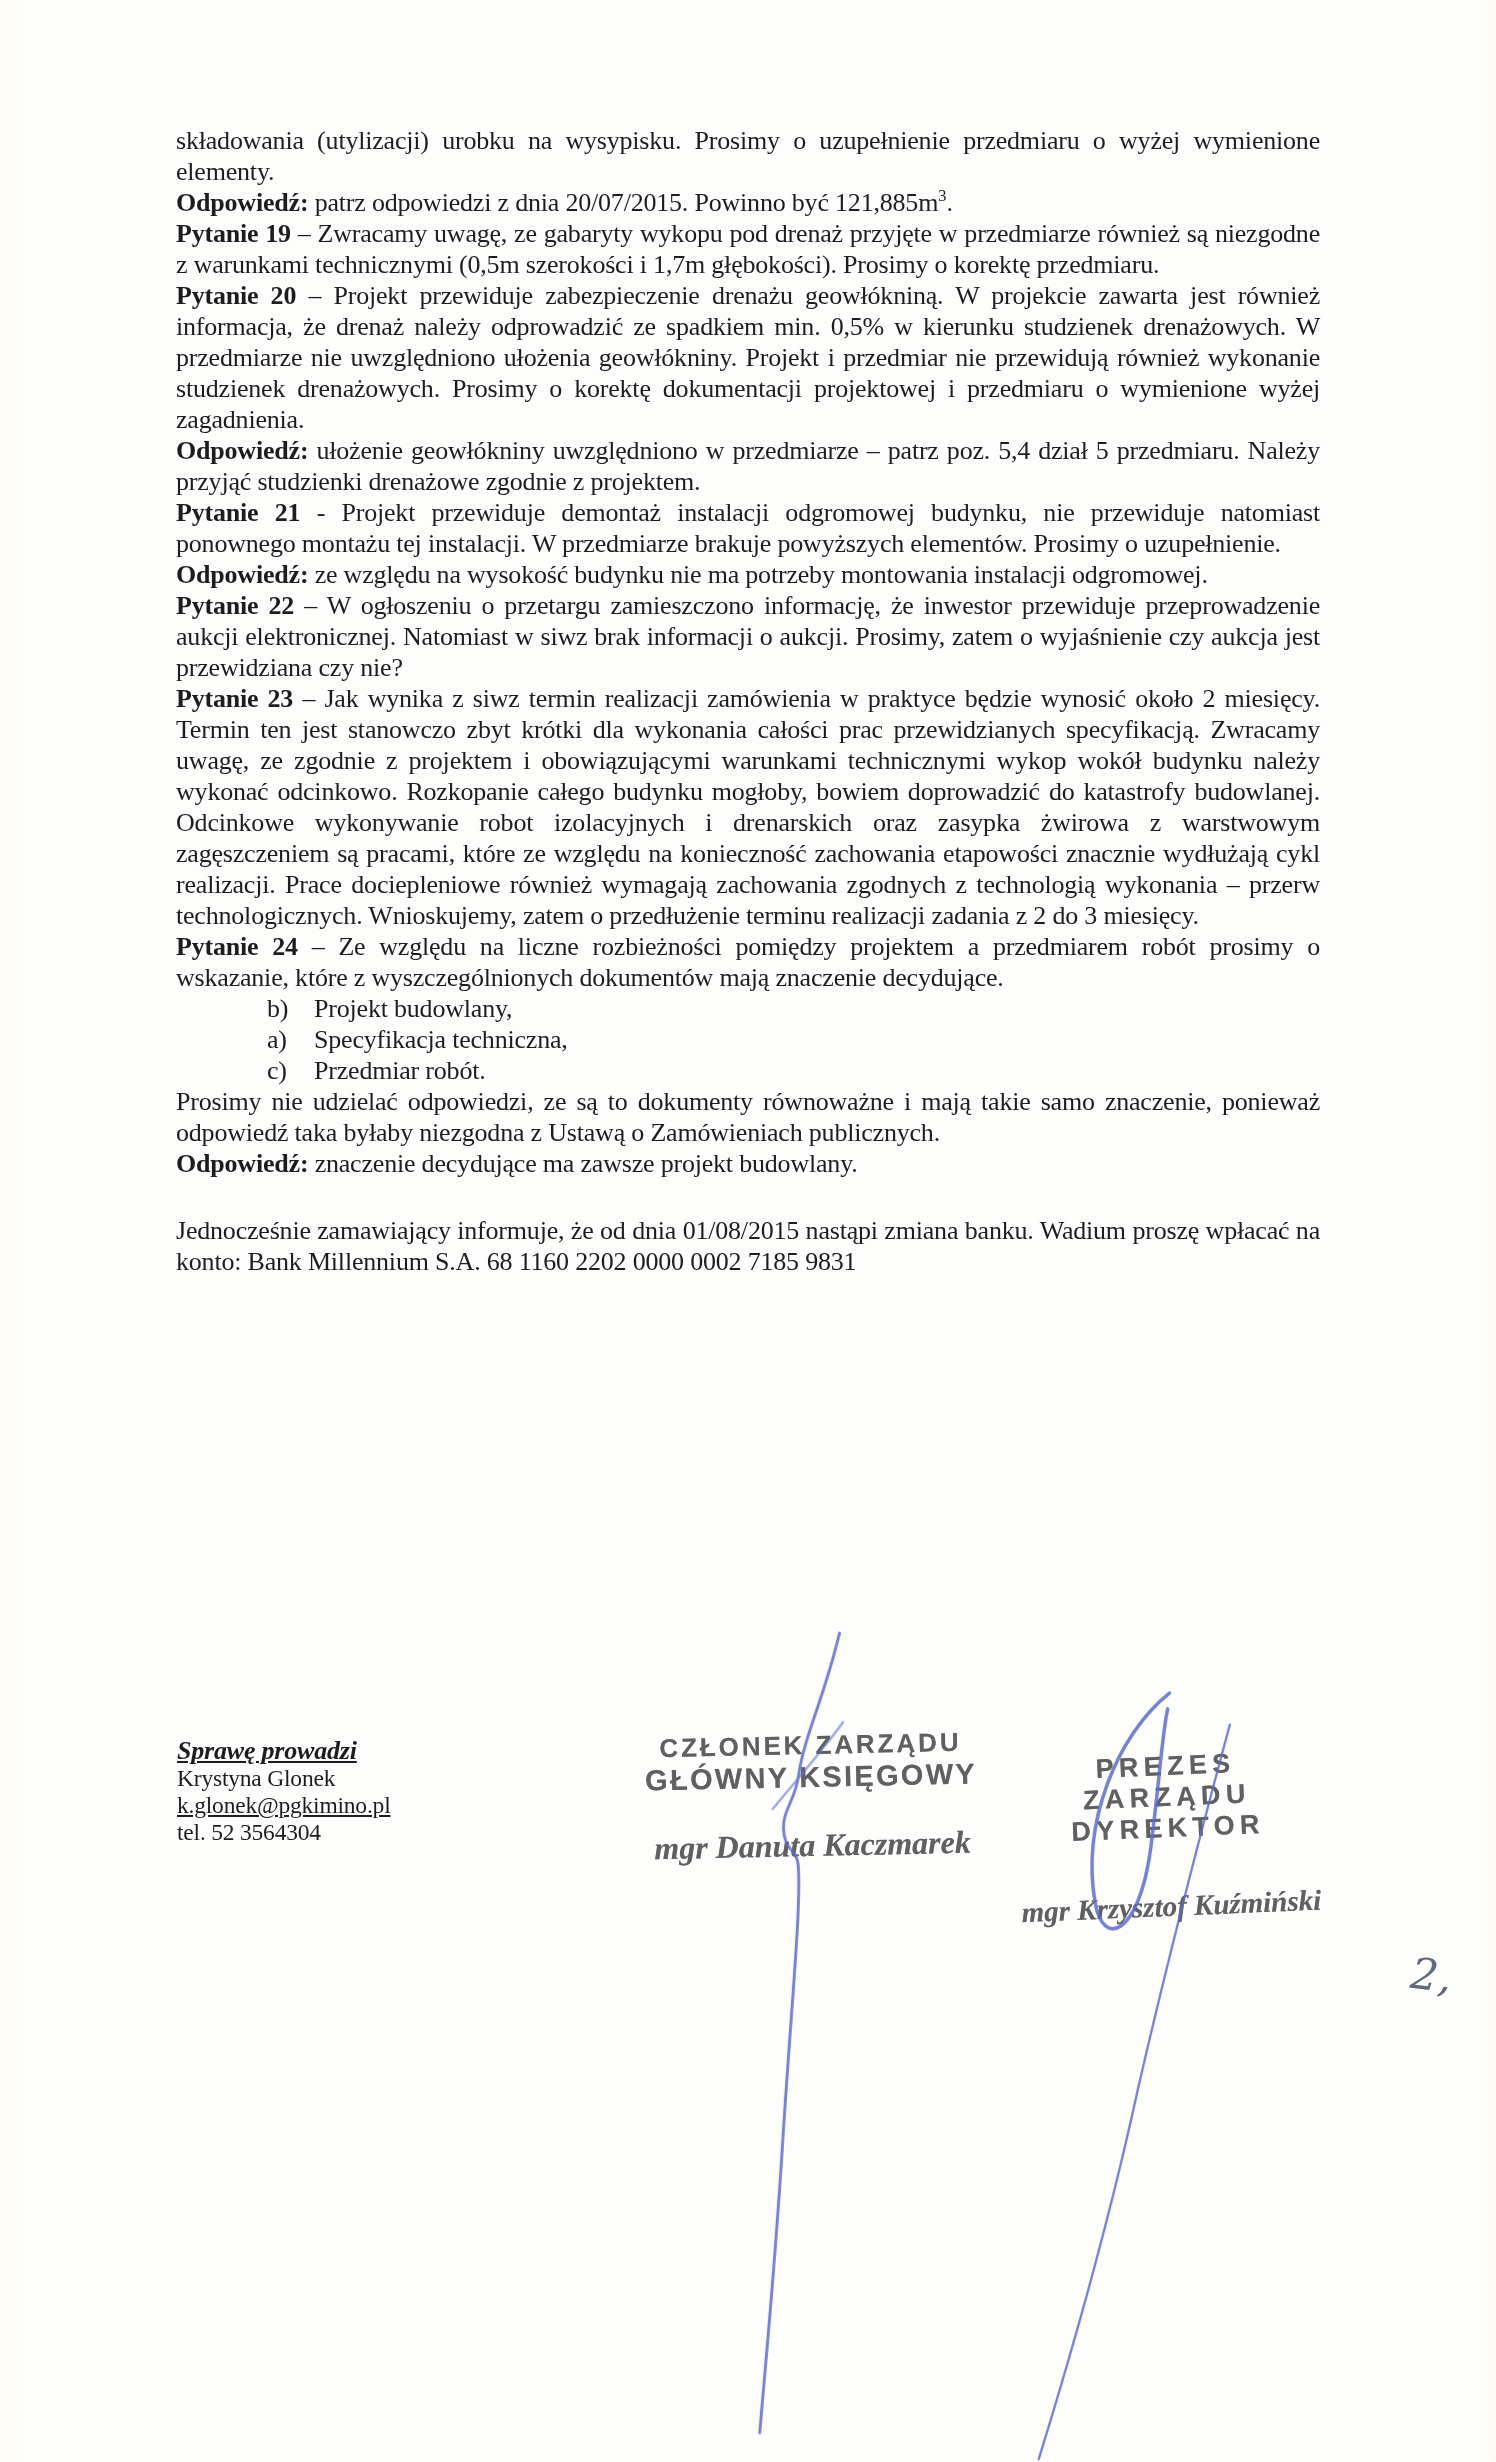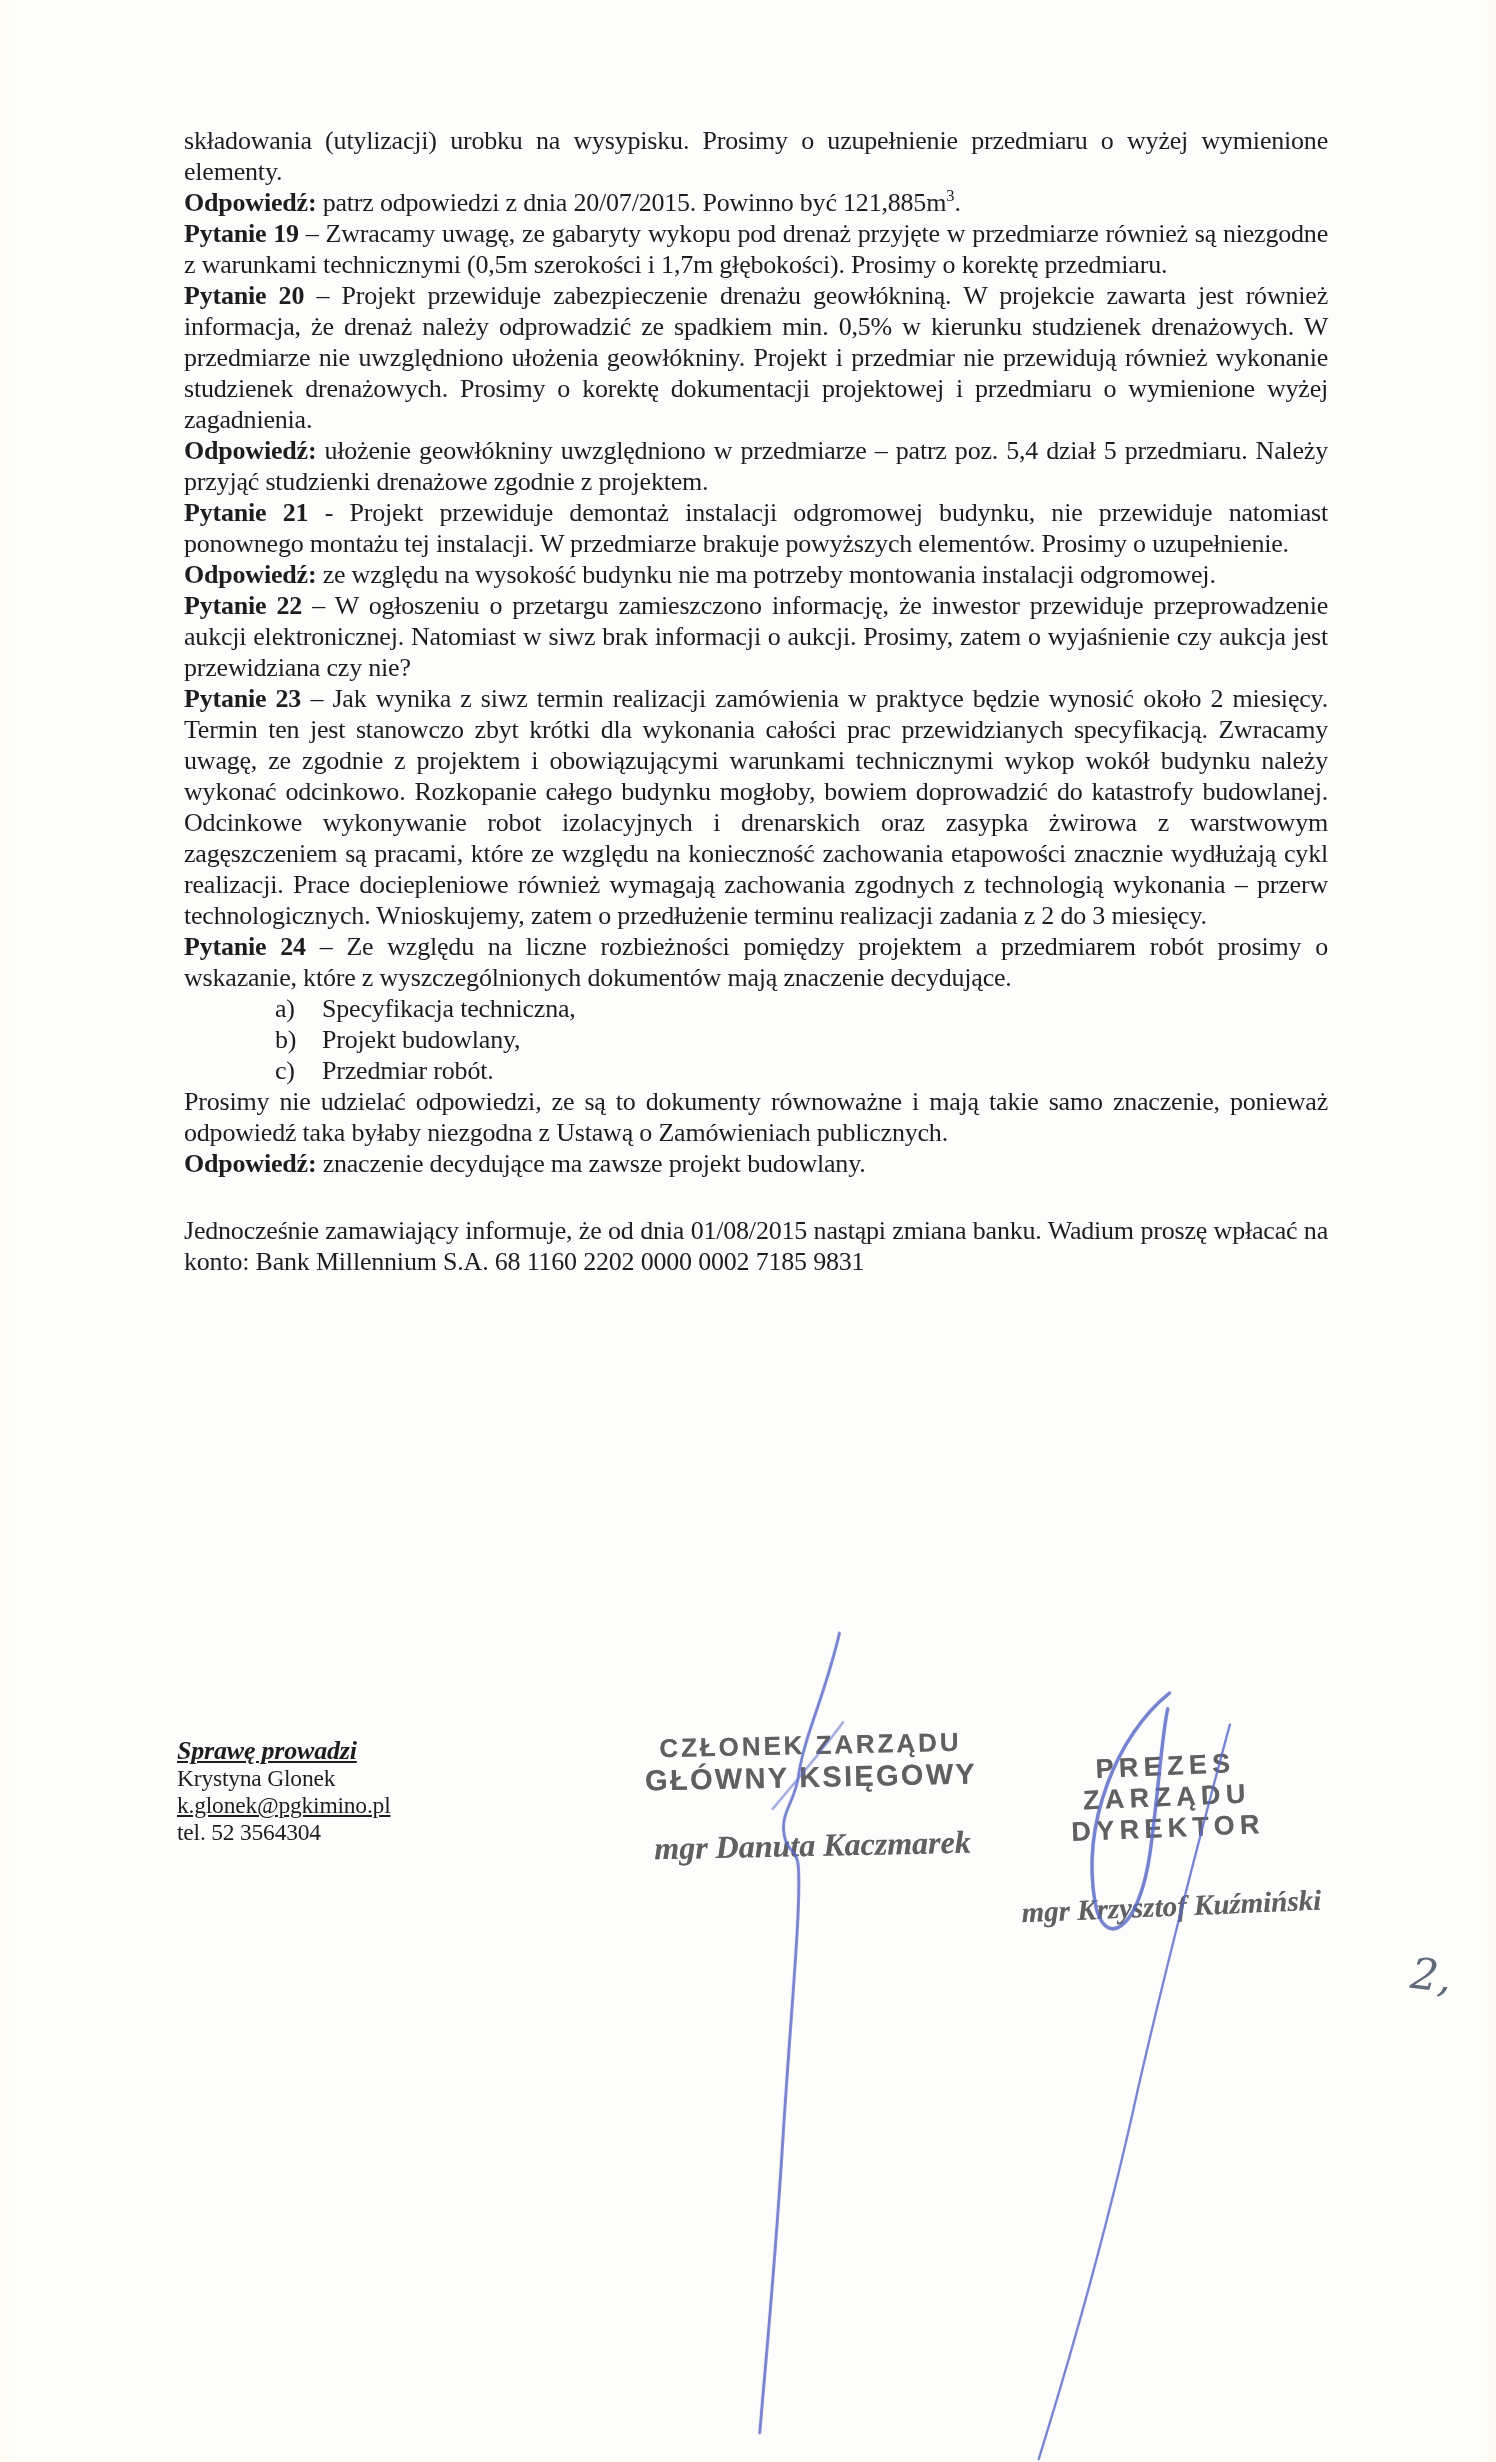--- a/index.html
+++ b/index.html
@@ -13,21 +13,21 @@
   }
   .scan-edge-left{
     position:absolute;left:0;top:0;width:20px;height:2462px;
     background:linear-gradient(90deg,#fdfbf2,rgba(253,251,242,0));
   }
   .scan-edge-right{
     position:absolute;right:0;top:0;width:15.2px;height:2462px;
     background:linear-gradient(270deg,#fcfaf1,rgba(252,250,241,0));
   }
   .text-main{
-    position:absolute;left:184px;top:125px;width:1144px;
+    position:absolute;left:176px;top:125px;width:1144px;
     font-size:26px;line-height:31px;letter-spacing:-0.2px;
     text-align:justify;
   }
   .text-main p{margin:0;padding:0;}
   .lbl{font-weight:bold;}
   .text-main sup{font-size:16.4px;line-height:0;vertical-align:super;letter-spacing:0;}
   .list-row{margin-left:91px;text-align:left;}
   .list-row .marker{display:inline-block;width:47px;}
   .bank{font-weight:normal;margin-top:36px !important;}
   .contact{
@@ -83,22 +83,22 @@
     <p><span class="lbl">Odpowiedź:</span><span> ze względu na wysokość budynku nie ma potrzeby montowania instalacji odgromowej.</span></p>
 
     <p><span class="lbl">Pytanie 22</span><span> – W ogłoszeniu o przetargu zamieszczono informację, że inwestor przewiduje przeprowadzenie aukcji elektronicznej. Natomiast w siwz brak informacji o aukcji. Prosimy, zatem o wyjaśnienie czy aukcja jest przewidziana czy nie?</span></p>
 
 
     <p><span class="lbl">Pytanie 23</span><span> – Jak wynika z siwz termin realizacji zamówienia w praktyce będzie wynosić około 2 miesięcy. Termin ten jest stanowczo zbyt krótki dla wykonania całości prac przewidzianych specyfikacją. Zwracamy uwagę, ze zgodnie z projektem i obowiązującymi warunkami technicznymi wykop wokół budynku należy wykonać odcinkowo. Rozkopanie całego budynku mogłoby, bowiem doprowadzić do katastrofy budowlanej. Odcinkowe wykonywanie robot izolacyjnych i drenarskich oraz zasypka żwirowa z warstwowym zagęszczeniem są pracami, które ze względu na konieczność zachowania etapowości znacznie wydłużają cykl realizacji. Prace dociepleniowe również wymagają zachowania zgodnych z technologią wykonania – przerw technologicznych. Wnioskujemy, zatem o przedłużenie terminu realizacji zadania z 2 do 3 miesięcy.</span></p>
 
 
     <p><span class="lbl">Pytanie 24</span><span> – Ze względu na liczne rozbieżności pomiędzy projektem a przedmiarem robót prosimy o wskazanie, które z wyszczególnionych dokumentów mają znaczenie decydujące.</span></p>
 
+    <div class="list-row"><span class="marker">b)</span><span>Projekt budowlany,</span></div>
     <div class="list-row"><span class="marker">a)</span><span>Specyfikacja techniczna,</span></div>
-    <div class="list-row"><span class="marker">b)</span><span>Projekt budowlany,</span></div>
     <div class="list-row"><span class="marker">c)</span><span>Przedmiar robót.</span></div>
 
     <p><span class="lbl"></span><span>Prosimy nie udzielać odpowiedzi, ze są to dokumenty równoważne i mają takie samo znaczenie, ponieważ odpowiedź taka byłaby niezgodna z Ustawą o Zamówieniach publicznych.</span></p>
 
     <p><span class="lbl">Odpowiedź:</span><span> znaczenie decydujące ma zawsze projekt budowlany.</span></p>
 
     <p class="bank">Jednocześnie zamawiający informuje, że od dnia 01/08/2015 nastąpi zmiana banku. Wadium proszę wpłacać na konto: Bank Millennium S.A. 68 1160 2202 0000 0002 7185 9831</p>
   </div>
 
   <div class="contact">

